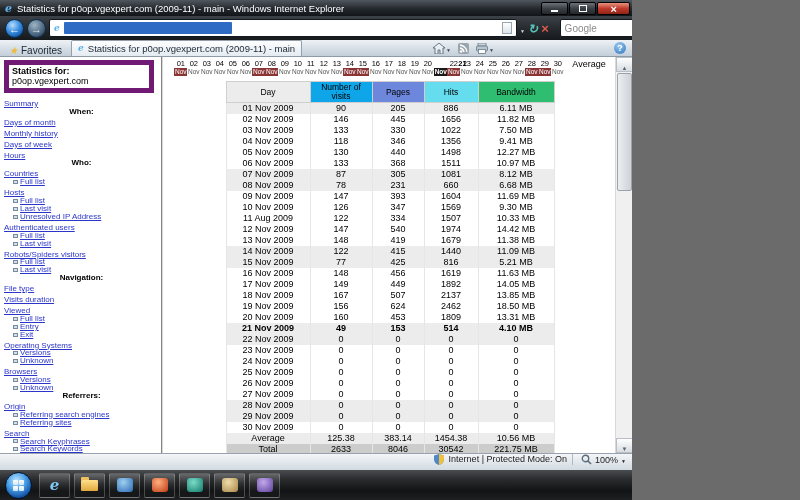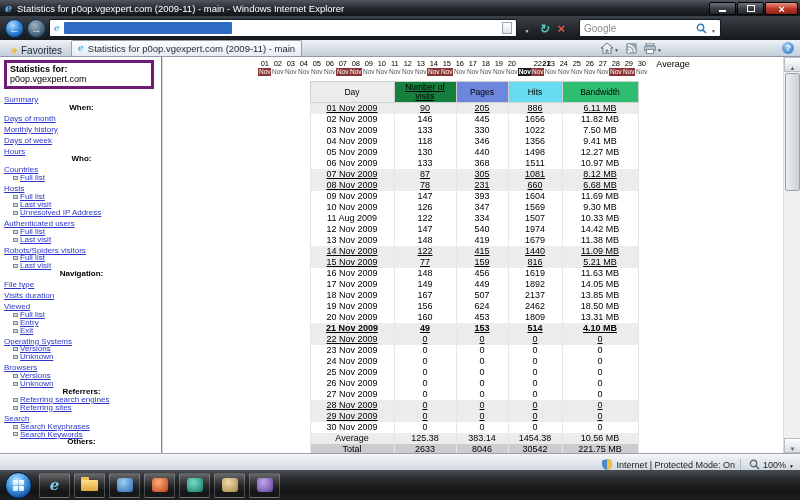--- a/index.html
+++ b/index.html
@@ -1,17 +1,17 @@
 <!DOCTYPE html>
 <html style="--weekend-red: #8B3434; --cal-current: #1A1A1A; --link-blue: #2B36C8; --weekend-row: #ECECEC; --total-row: #CCCCCC;"><head>
 <meta charset="utf-8">
 <style>
   *{margin:0;padding:0;box-sizing:border-box;}
   html,body{background:#6b6b6b;}
-  .screen{position:relative;width:800px;height:500px;font-family:"Liberation Sans",sans-serif;background:#fff;overflow:hidden;}
+  .screen{position:relative;width:632px;height:500px;font-family:"Liberation Sans",sans-serif;background:#fff;overflow:hidden;}
   .band{position:absolute;left:0;right:0;}
 
   
   .titlebar{top:0;height:16px;background:linear-gradient(#50575e,#23282d 55%,#121518);display:flex;align-items:center;padding:0 2px 0 5px;color:#fff;}
   .ie-e{font-family:"DejaVu Serif",serif;font-style:italic;font-weight:bold;color:#5fb2ea;font-size:11px;line-height:1;}
   .ie-e::before{content:"e";}
   .title-text{font-size:9.5px;margin-left:5px;white-space:nowrap;overflow:hidden;flex:1;}
   .win-buttons{display:flex;gap:1px;margin-left:auto;}
   .winbtn{width:27px;height:13px;display:flex;align-items:center;justify-content:center;border:1px solid #000;border-radius:2px;background:linear-gradient(#6a7177,#3a4046 50%,#24282c);}
   .winbtn.close{width:33px;background:linear-gradient(#e8937e,#c0392b 50%,#8e2417);}
@@ -48,21 +48,21 @@
   .fav-right{margin-left:auto;display:flex;align-items:center;gap:7px;padding-right:2px;}
   .menu-btn{display:flex;align-items:center;gap:2px;font-size:9.5px;margin-top:25px;}
   .menu-btn .g-down::before,.icon-btn .g-down::before{color:#445;}
   .icon-btn{display:flex;align-items:center;gap:1px;}
   .help-btn{width:12px;height:12px;border-radius:50%;background:radial-gradient(circle at 40% 30%,#9ecbf2,#2a72c0);color:#fff;font-size:9px;font-weight:bold;display:flex;align-items:center;justify-content:center;}
   .help-btn::before{content:"?";}
 
   
   .content{top:57px;height:396px;background:#fff;}
   .sidebar{position:absolute;left:0;top:0;width:163px;height:100%;padding:3px 2px 0 4px;overflow:hidden;border-right:2px groove #d8d8d8;}
-  .sb-box{border:3px solid #701a75;width:150px;padding:1px 3px 2px;margin-bottom:4px;}
+  .sb-box{border:5px solid #701a75;width:150px;padding:1px 3px 2px;margin-bottom:4px;}
   .sb-box-title{font-weight:bold;font-size:9px;}
   .sb-box-site{font-size:9px;}
   .sb-item{line-height:7.9px;white-space:nowrap;}
   .sb-header{font-weight:bold;font-size:8px;color:#000;text-align:center;}
   .sb-link-text{font-size:8px;color:var(--link-blue,#2b36c8);text-decoration:underline;cursor:pointer;}
   .sb-sub{padding-left:9px;display:flex;align-items:center;gap:2px;}
   .sb-bullet{width:5px;height:4px;border:1px solid #7a8a98;background:#cfe0ee;display:inline-block;flex:0 0 auto;}
 
   .main{position:absolute;left:165px;right:17px;top:0;height:100%;}
   .calendar-row{display:flex;justify-content:center;align-items:flex-start;margin-top:3px;}
@@ -71,39 +71,39 @@
   .cal-n{display:block;font-size:7.5px;line-height:8px;color:#000;}
   .cal-m{display:block;font-size:6.5px;line-height:8px;color:#555;}
   .cal-day.weekend .cal-m{background:var(--weekend-red,#8b3434);color:#fff;}
   .cal-day.current .cal-n{font-weight:bold;margin-left:24px;}
   .cal-day.current .cal-m{background:var(--cal-current,#1a1a1a);color:#fff;font-weight:bold;}
   .avg-label{font-size:9px;margin-left:8px;line-height:9px;}
 
   .stats-table{margin:5px auto 0;border-collapse:collapse;font-size:9px;border:1px solid #bbb;}
   .stats-table th{font-weight:normal;font-size:8.5px;line-height:9px;padding:1px 4px;border:1px solid #cfcfcf;text-align:center;color:#000;}
   .stats-table td{height:11px;line-height:11px;padding:0 5px;text-align:center;border-left:1px solid #e6e6e6;border-right:1px solid #e6e6e6;color:#000;}
-  .stats-table tbody tr.weekend{background:var(--weekend-row,#ECECEC);text-decoration:underline;}
+  .stats-table tbody tr.weekend{background:var(--weekend-row,#ECECEC);}
   .stats-table tbody tr.current{font-weight:bold;}
   .stats-table tbody tr.avgrow{background:var(--weekend-row,#ECECEC);}
   .stats-table tbody tr.totalrow{background:var(--total-row,#CCCCCC);}
   th.col-day{width:84px;}
   th.col-visits{width:62px;}
   th.col-pages{width:52px;}
   th.col-hits{width:54px;}
   th.col-bw{width:76px;}
 
   .vscroll{position:absolute;right:0;top:0;width:17px;height:100%;background:#f0f0f0;border-left:1px solid #d8d8d8;}
   .vs-up,.vs-down{position:absolute;left:0;width:17px;height:15px;background:linear-gradient(#fefefe,#d8dde2);border:1px solid #b8bec5;display:flex;align-items:center;justify-content:center;color:#5a6772;}
   .vs-up{top:0;}.vs-down{bottom:0;}
   .g-up::before{content:"▲";font-size:6px;}
   .g-downs::before{content:"▼";font-size:6px;}
   .vs-thumb{position:absolute;left:1px;top:16px;width:15px;height:118px;background:linear-gradient(90deg,#eceef0,#cdd2d8);border:1px solid #9aa2ab;border-radius:2px;}
 
   
-  .statusbar{top:453px;height:17px;background:linear-gradient(#f4f6f8,#dfe5ea 60%,#d2dae1);border-top:1px solid #98a3ad;display:flex;align-items:flex-end;font-size:9px;color:#222;padding:0 6px;gap:5px;}
+  .statusbar{top:453px;height:17px;background:linear-gradient(#f4f6f8,#dfe5ea 60%,#d2dae1);border-top:1px solid #98a3ad;display:flex;align-items:flex-start;font-size:9px;color:#222;padding:0 6px;gap:5px;}
   .sb-spacer{flex:1;}
   .sb-sep{width:1px;height:11px;background:#b0bac2;}
   .zoom-cluster{display:flex;align-items:center;gap:3px;padding-left:3px;}
 
   
   .taskbar{top:470px;height:30px;background:linear-gradient(#4a4d50,#2a2c2e 30%,#121314 70%,#1e2022);display:flex;align-items:center;padding:0 2px;gap:4px;}
   .orb{width:27px;height:27px;border-radius:50%;background:radial-gradient(circle at 42% 30%,#bfe6ff,#4aa0e8 40%,#1658a8 72%,#0a2f66);border:1px solid #04142c;display:flex;align-items:center;justify-content:center;margin:0 3px;}
   .orb-flag{width:11px;height:11px;display:grid;grid-template-columns:5px 5px;grid-template-rows:5px 5px;gap:1px;}
   .orb-flag span{background:linear-gradient(#ffffff,#cfe6f8);border-radius:1px;display:block;}
   .ti{width:31px;height:25px;border:1px solid rgba(255,255,255,.22);border-radius:2px;background:linear-gradient(rgba(255,255,255,.22),rgba(255,255,255,.06) 45%,rgba(0,0,0,.18));display:flex;align-items:center;justify-content:center;}
@@ -297,20 +297,21 @@
           <div class="sb-item sb-link"><span class="sb-link-text">Browsers</span></div>
           <div class="sb-item sb-sub">
             <span class="sb-bullet"></span>
             <span class="sb-link-text">Versions</span>
           </div>
           <div class="sb-item sb-sub">
             <span class="sb-bullet"></span>
             <span class="sb-link-text">Unknown</span>
           </div>
           <div class="sb-item sb-header"><span class="sb-head-text">Referrers:</span></div>
+          <div class="sb-item sb-link"><span class="sb-link-text">Origin</span></div>
           <div class="sb-item sb-sub">
             <span class="sb-bullet"></span>
             <span class="sb-link-text">Referring search engines</span>
           </div>
           <div class="sb-item sb-sub">
             <span class="sb-bullet"></span>
             <span class="sb-link-text">Referring sites</span>
           </div>
           <div class="sb-item sb-link"><span class="sb-link-text">Search</span></div>
           <div class="sb-item sb-sub">
@@ -448,21 +449,21 @@
               <span class="cal-n">30</span>
               <span class="cal-m">Nov</span>
             </div>
           </div>
         <span class="avg-label">Average</span>
       </div>
       <table class="stats-table">
         <thead>
           <tr>
             <th class="col-day" style="background: rgb(236, 236, 236);">Day</th>
-            <th class="col-visits" style="background: #15803d; text-decoration: underline;">Number of visits</th>
+            <th class="col-visits" style="background: #0ea5e9;">Number of visits</th>
             <th class="col-pages" style="background: rgb(109, 135, 221);">Pages</th>
             <th class="col-hits" style="background: rgb(102, 221, 238);">Hits</th>
             <th class="col-bw" style="background: rgb(47, 190, 113);">Bandwidth</th>
           </tr>
         </thead>
         <tbody>
             <tr class="weekend ">
               <td>01 Nov 2009</td>
               <td>90</td>
               <td>205</td>
@@ -556,21 +557,21 @@
             <tr class="weekend ">
               <td>14 Nov 2009</td>
               <td>122</td>
               <td>415</td>
               <td>1440</td>
               <td>11.09 MB</td>
             </tr>
             <tr class="weekend ">
               <td>15 Nov 2009</td>
               <td>77</td>
-              <td>159</td>
+              <td>425</td>
               <td>816</td>
               <td>5.21 MB</td>
             </tr>
             <tr>
               <td>16 Nov 2009</td>
               <td>148</td>
               <td>456</td>
               <td>1619</td>
               <td>11.63 MB</td>
             </tr>

